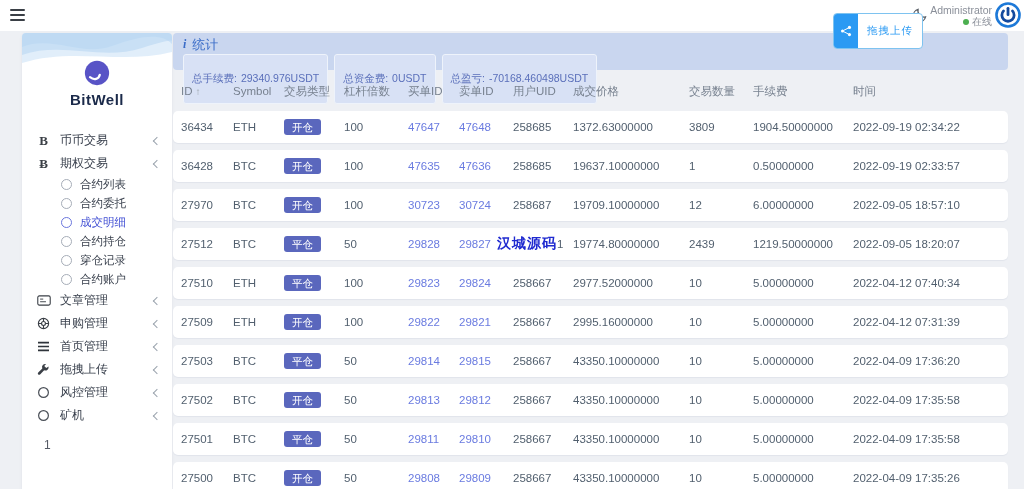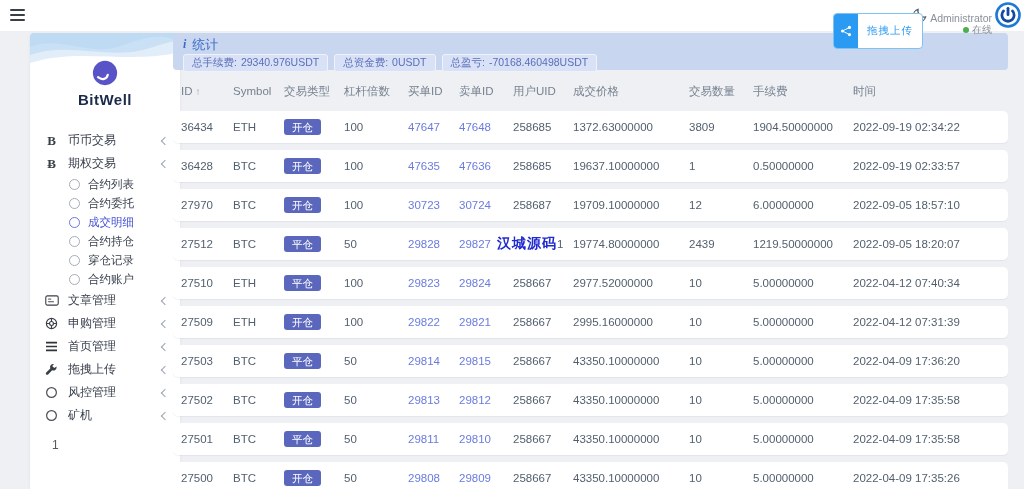--- a/index.html
+++ b/index.html
@@ -11,27 +11,27 @@
   }
   
   .topbar { position:absolute; top:0; left:0; right:0; height:31px; background:#fff; z-index:5; }
   .hamburger { position:absolute; left:10px; top:9px; width:15px; height:12px; cursor:pointer; }
   .hamburger i { display:block; height:2px; background:#3a3f46; margin-bottom:3px; border-radius:1px; }
   .upload-btn { position:absolute; left:833px; top:13px; height:36px; display:flex; align-items:stretch;
     border:1px solid #7ec3f0; border-radius:4px; overflow:hidden; background:#fff; cursor:pointer; z-index:9; }
   .upload-ic { width:24px; background:#2b9af3; display:flex; align-items:center; justify-content:center; }
   .upload-txt { color:#2b9af3; font-size:10.5px; display:flex; align-items:center; padding:0 9px; letter-spacing:1px; }
   .moon { position:absolute; left:912px; top:7px; width:16px; height:16px; cursor:pointer; }
-  .admin-block { position:absolute; left:930px; top:4px; width:62px; text-align:right; cursor:pointer;margin-top:8px; }
+  .admin-block { position:absolute; left:930px; top:4px; width:62px; text-align:right; cursor:pointer; }
   .admin-name { font-size:10.5px; color:#8a8f99; line-height:12px; }
   .admin-status { font-size:10px; color:#8a8f99; line-height:12px; display:flex; justify-content:flex-end; align-items:center; gap:3px; }
   .dot { width:6px; height:6px; border-radius:50%; background:#4caf50; display:inline-block; }
   .avatar { position:absolute; left:995px; top:2px; width:26px; height:26px; cursor:pointer; }
   
-  .sidebar { position:absolute; left:30px; top:33px; width:150px; bottom:0; background:#fff;
+  .sidebar { position:absolute; left:22px; top:33px; width:150px; bottom:0; background:#fff;
     border-radius:4px 4px 0 0; box-shadow:0 1px 3px rgba(120,130,160,.12); overflow:hidden; }
   .logo-card { position:relative; height:84px; }
   .waves { position:absolute; top:0; left:0; width:100%; height:40px; }
   .logo-mark { position:absolute; top:26px; left:61px; }
   .brand { position:absolute; top:58px; width:100%; text-align:center; font-size:15px; font-weight:bold;
     color:#1b2a4a; letter-spacing:.5px; }
   .nav { margin-top:12px; }
   .nav-item { display:flex; align-items:center; height:23px; padding:0 12px 0 14px; gap:9px;
     color:#39404d; font-size:12px; cursor:pointer; }
   .nav-item.active { background:#f2f3f6; }
@@ -46,21 +46,21 @@
   .radio { width:11px; height:11px; border:1.5px solid #a6adb8; border-radius:50%; flex:none; }
   .sub-item.selected { color:#4250d4; }
   .sub-item.selected .radio { border-color:#6a76dd; }
   .pagination { margin:11px 0 0 22px; font-size:12px; color:#555b66; cursor:pointer; }
   
   .main { position:absolute; left:173px; top:33px; width:835px; bottom:0; }
   .stats { background:#c9d6ef; border-radius:4px; height:37px; padding:3px 10px 0; }
   .stats-title { color:#3a6cc8; font-size:13px; display:flex; align-items:center; gap:6px; height:17px; }
   .info-i { font-family:"Liberation Serif","DejaVu Serif",serif; font-weight:bold; font-style:italic; font-size:12px; }
   .stats-badges { display:flex; gap:6px; margin-top:1px; }
-  .stat-badge { background:#d8e1f5; border:1px solid #eef3fb; border-radius:3px; padding:1px 8px;
+  .stat-badge { background:#d8e1f5; border:1px solid #eef3fb; border-radius:3px; padding:17px 8px;
     font-size:10.5px; color:#5a6fba; display:flex; gap:4px; white-space:nowrap; }
   
   .grid-cols { display:grid; grid-template-columns:52px 51px 60px 64px 51px 54px 60px 116px 64px 100px 1fr;
     align-items:center; padding-left:8px; }
   .thead { margin-top:4px; height:34px; color:#77818f; font-size:11.5px; }
   .th { white-space:nowrap; cursor:pointer; }
   .sort-arrow { color:#9aa3ad; margin-left:3px; font-size:10px; }
   .tbody { margin-top:3px; }
   .trow { background:#fff; border-radius:5px; height:32px; margin-bottom:7px;
     box-shadow:0 1px 1px rgba(120,130,160,.10); font-size:11.5px; color:#515f6e; }

